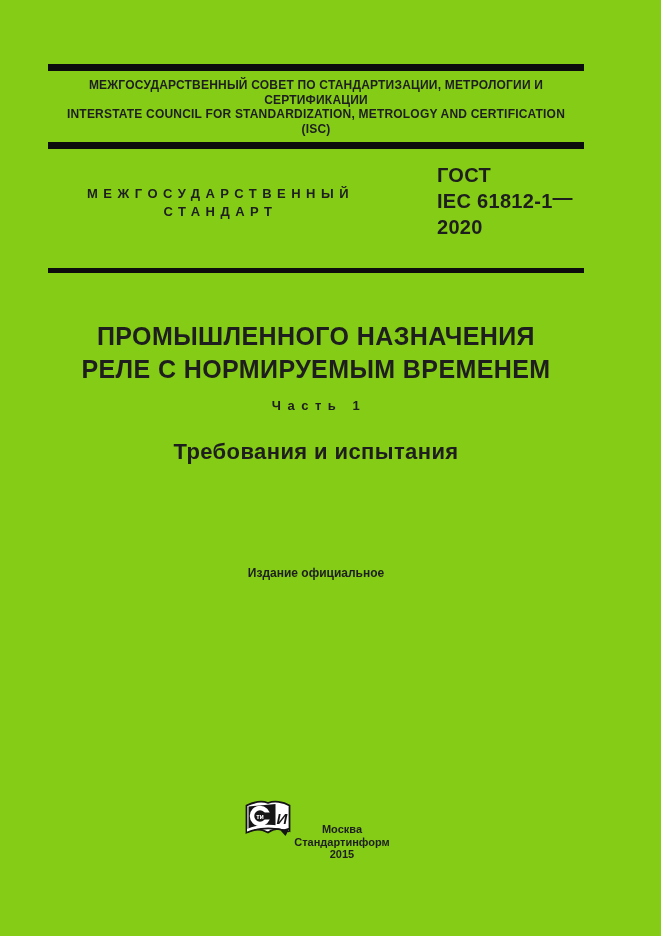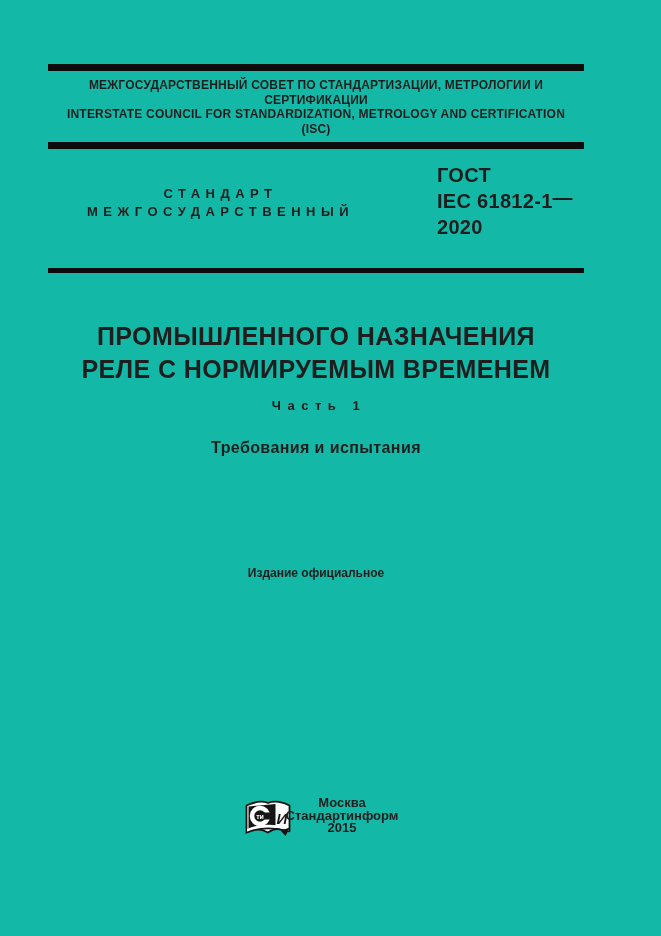--- a/index.html
+++ b/index.html
@@ -1,20 +1,20 @@
 <!DOCTYPE html>
 <html lang="ru"><head>
 <meta charset="utf-8">
 <style>
   html, body { margin: 0; padding: 0; background: #ffffff; }
   .page {
     position: relative;
     width: 661px;
     height: 936px;
-    background: #14b8a6;
+    background: #84cc16;
     font-family: "Liberation Sans", "DejaVu Sans", sans-serif;
     color: #1e1e1e;
     overflow: hidden;
   }
   .rule {
     position: absolute;
     left: 48px;
     width: 536px;
     background: #0c0c0c;
   }
@@ -75,21 +75,21 @@
     font-size: 13px;
     font-weight: bold;
     letter-spacing: 6.5px;
     padding-left: 6px;
     box-sizing: border-box;
   }
   .subtitle {
     position: absolute;
     left: 48px; top: 439px; width: 536px;
     text-align: center;
-    font-size: 16px;
+    font-size: 22px;
     font-weight: bold;
     letter-spacing: 0.4px;
   }
   .idt {
     position: absolute;
     left: 48px; top: 485px; width: 536px;
     text-align: center;
     font-size: 13px;
     font-weight: bold;
   }
@@ -101,45 +101,45 @@
     font-weight: bold;
   }
 
   .logo {
     position: absolute;
     left: 244px; top: 798px;
     width: 48px; height: 46px;
   }
   .imprint {
     position: absolute;
-    left: 277px; top: 797px; width: 130px;
+    left: 277px; top: 823px; width: 130px;
     text-align: center;
-    font-size: 13px;
+    font-size: 11px;
     line-height: 12.6px;
     font-weight: bold;
   }
 </style>
 </head>
 <body>
 
 <div class="page">
 
   <div class="rule rule-top"></div>
 
   <header class="council">
     <div>МЕЖГОСУДАРСТВЕННЫЙ СОВЕТ ПО СТАНДАРТИЗАЦИИ, МЕТРОЛОГИИ И СЕРТИФИКАЦИИ</div>
     <div>INTERSTATE COUNCIL FOR STANDARDIZATION, METROLOGY AND CERTIFICATION</div>
     <div>(ISC)</div>
   </header>
 
   <div class="rule rule-mid"></div>
 
   <div class="kind">
+    <div>МЕЖГОСУДАРСТВЕННЫЙ</div>
     <div>СТАНДАРТ</div>
-    <div>МЕЖГОСУДАРСТВЕННЫЙ</div>
   </div>
 
   <div class="code">
     <div>ГОСТ</div>
     <div><span>IEC 61812-1</span><span class="dash">—</span></div>
     <div>2020</div>
   </div>
 
   <div class="rule rule-low"></div>
 

